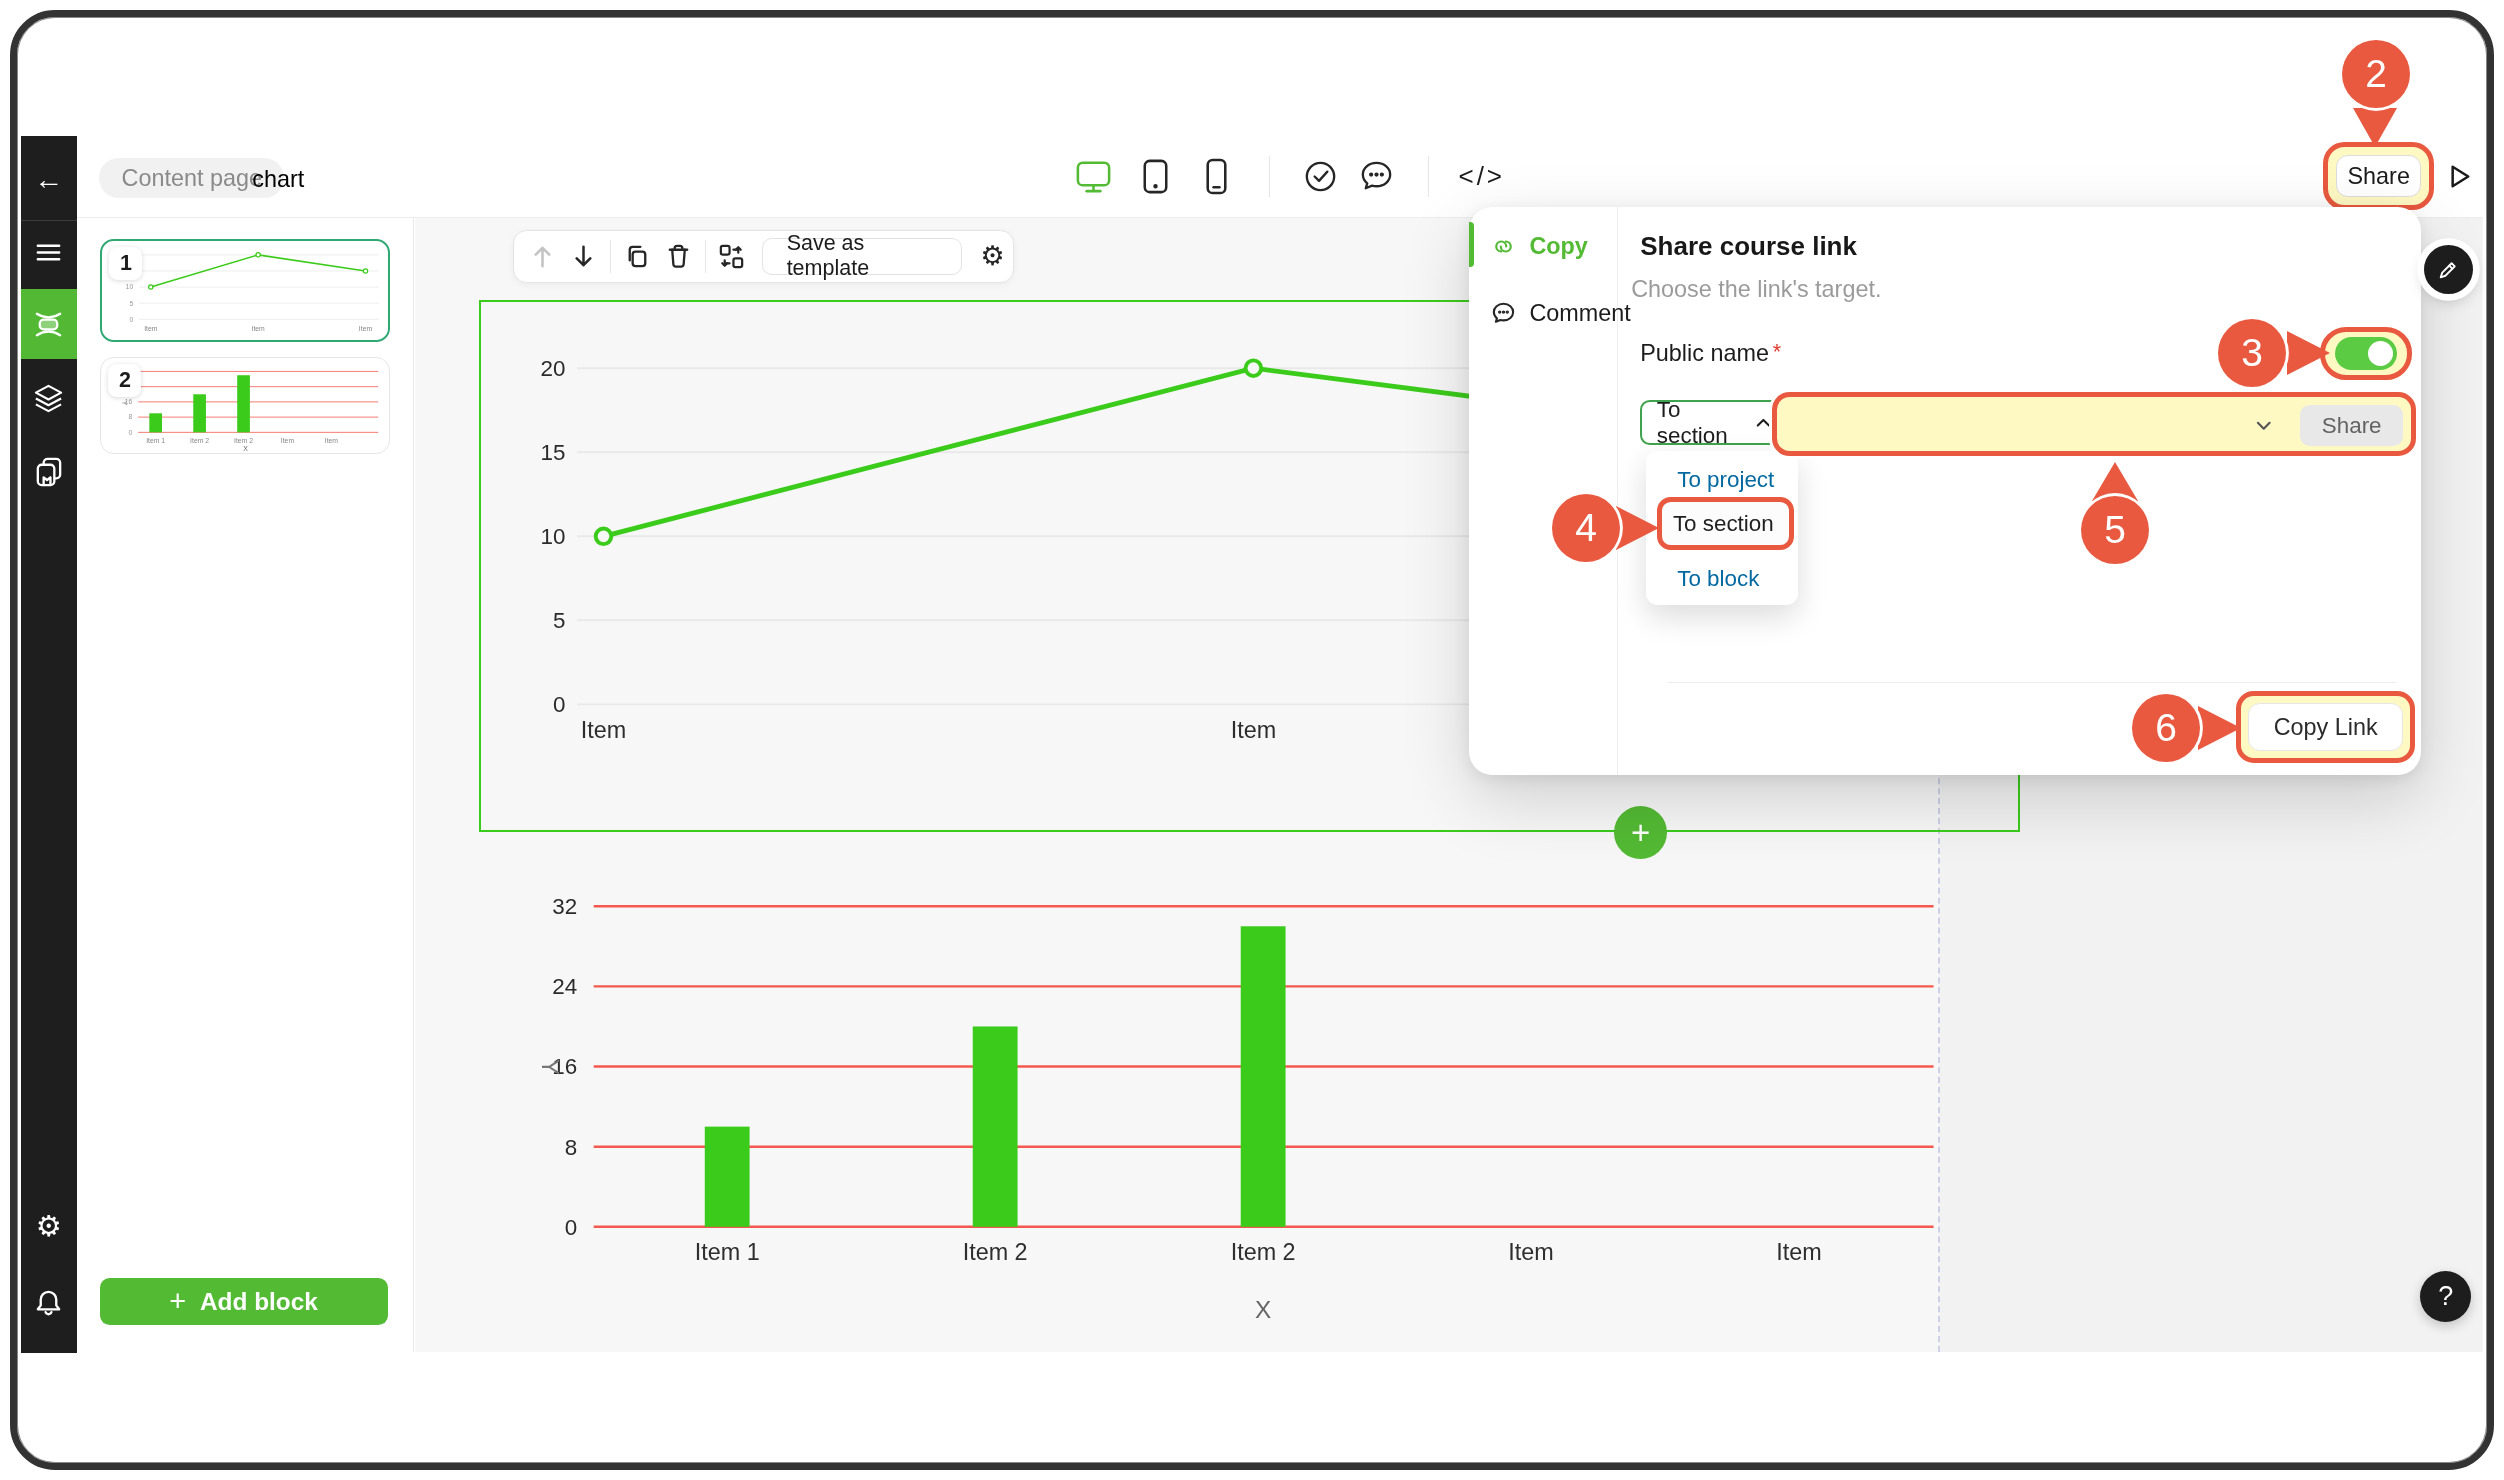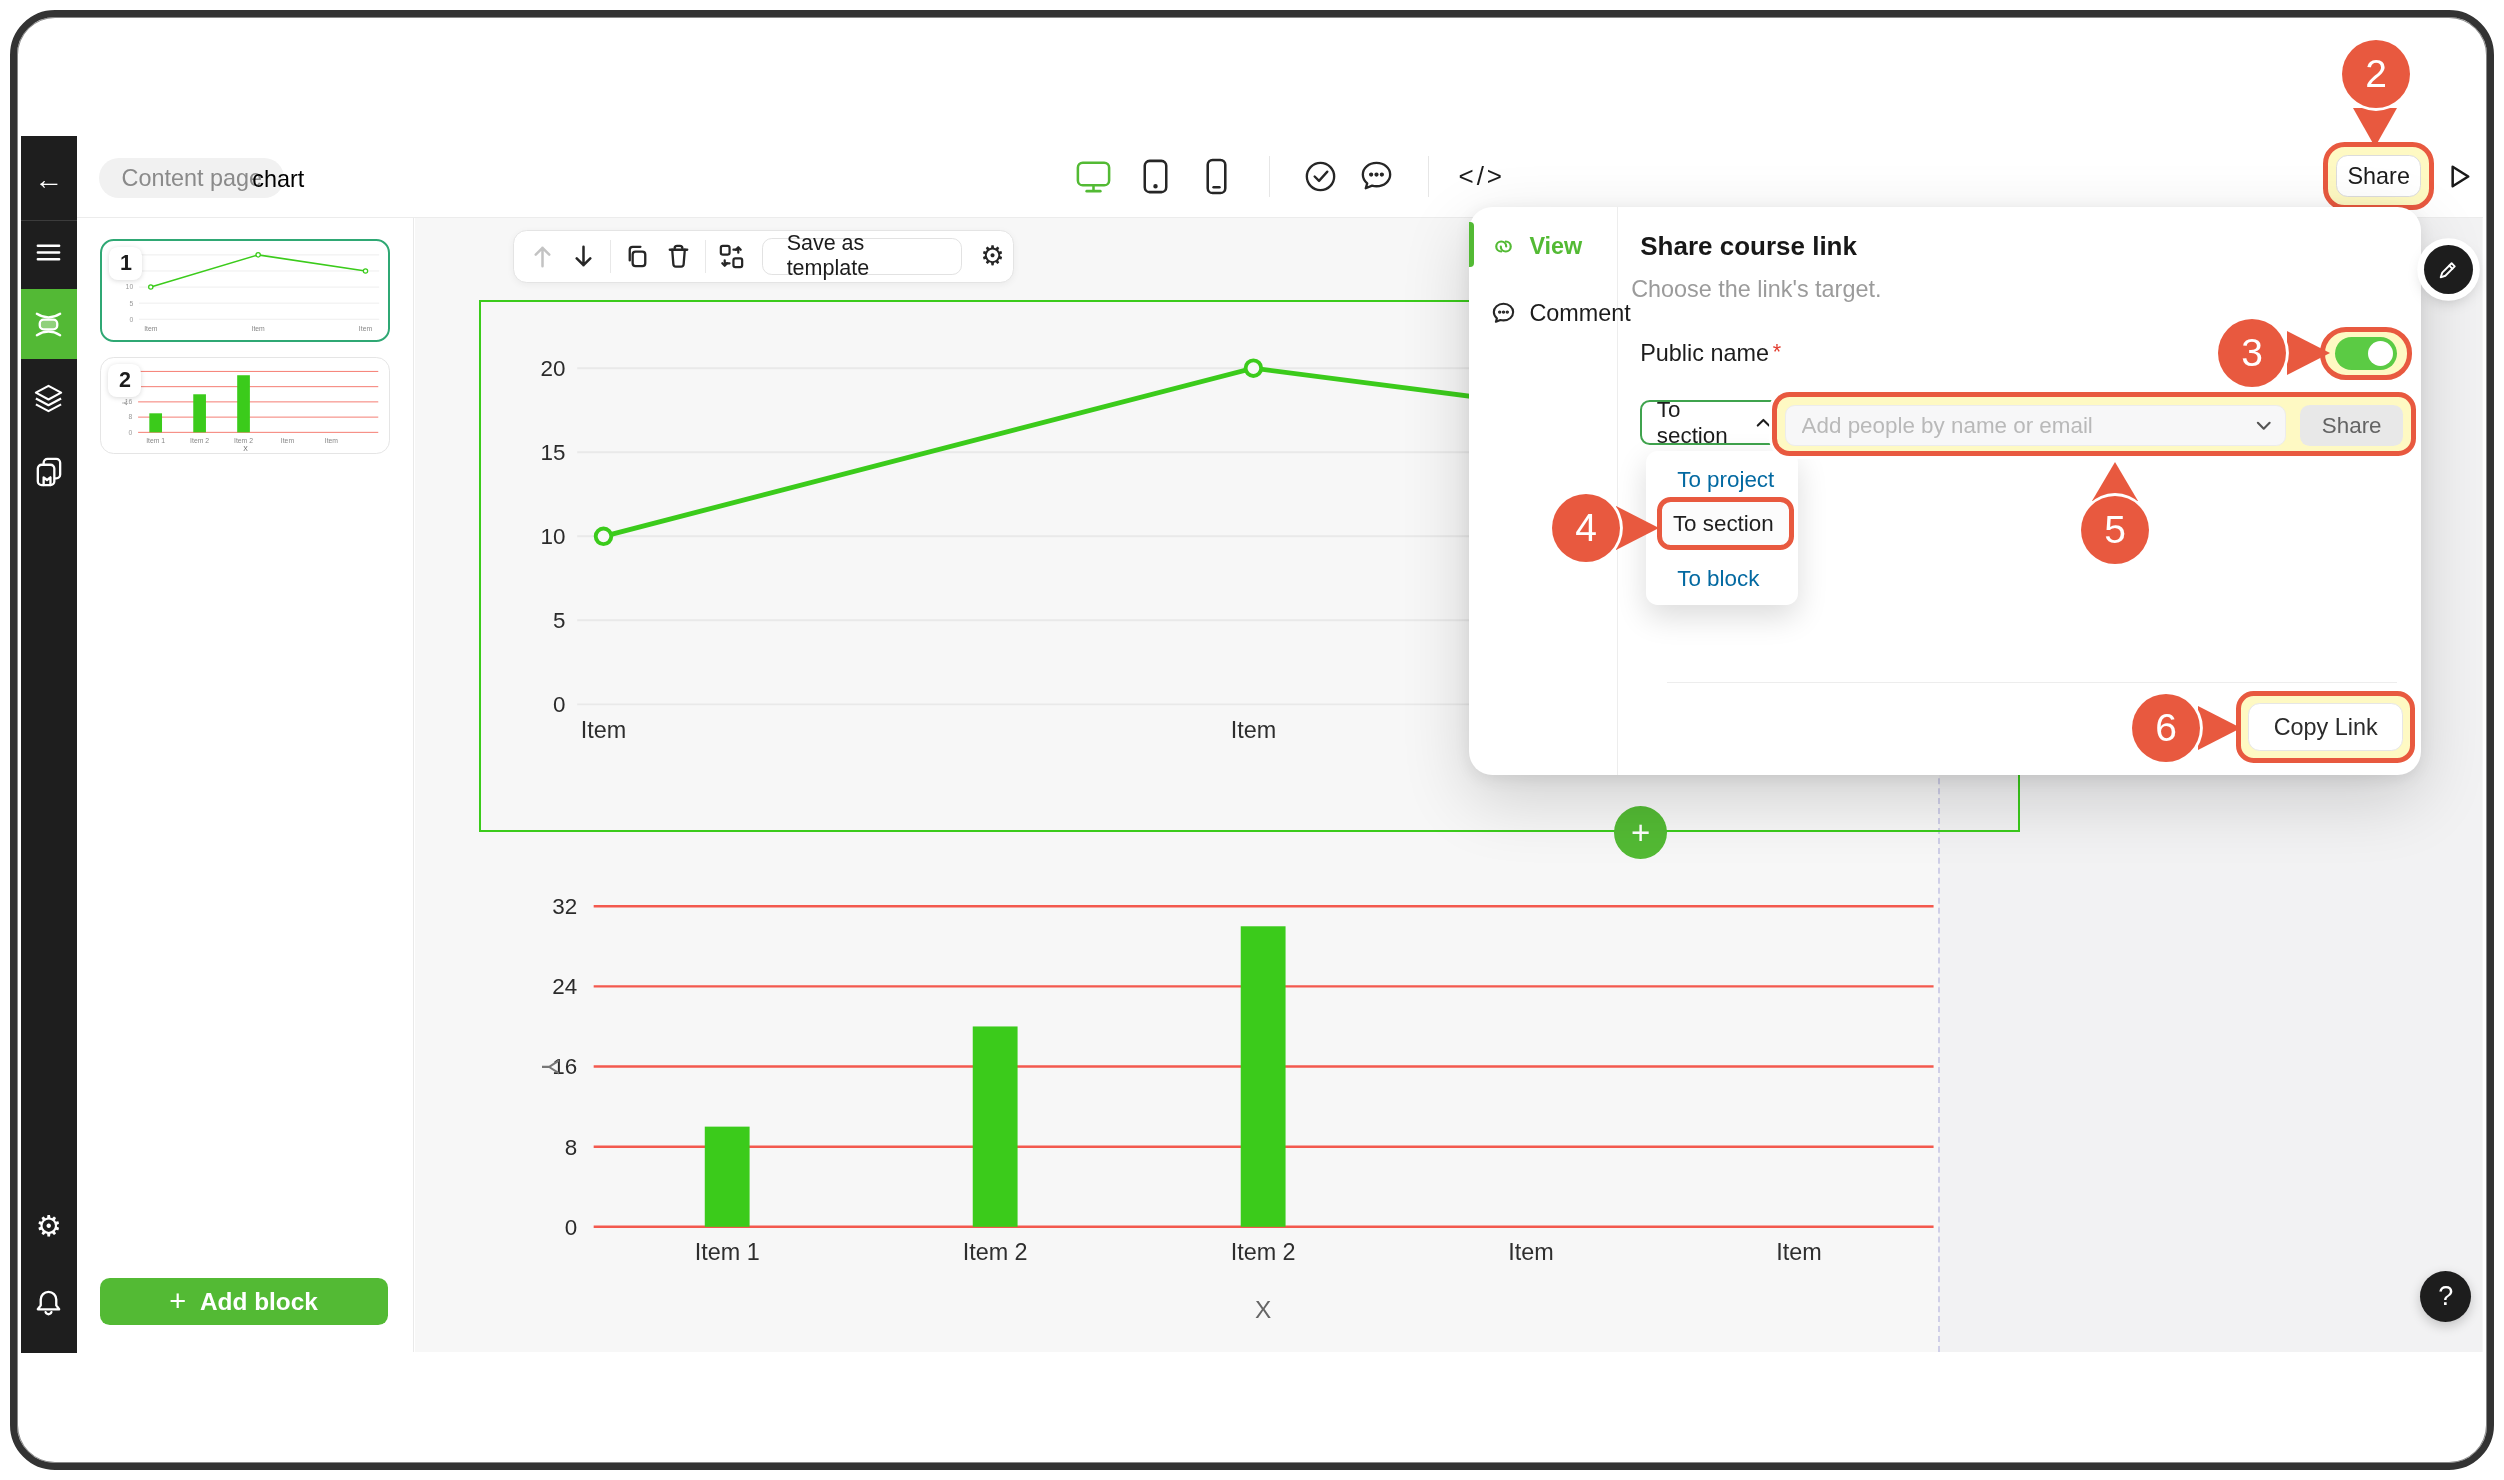--- a/index.html
+++ b/index.html
@@ -385,21 +385,21 @@
   </div>
 
   <div class="abs dialog">
     <div class="tabcol">
       <div class="tab-indicator"></div>
       <div class="dtab view">
         <svg width="29" height="29" viewBox="0 0 32 32" fill="none" stroke="#53BA34" stroke-width="2.4" stroke-linecap="round">
           <path d="M13.5 21.5a5.5 5.5 0 1 1 5.5-5.5"></path>
               <path d="M18.5 10.5a5.5 5.5 0 1 1-5.5 5.5"></path>
         </svg>
-        <span>View</span>
+        <span>Copy</span>
       </div>
       <div class="dtab comment">
         <svg width="29" height="29" viewBox="0 0 42 42" fill="none" stroke="#262626" stroke-width="3" stroke-linecap="round" stroke-linejoin="round">
           <path d="M21 7c8 0 14 5.4 14 12s-6 12-14 12c-1.6 0-3.1-.2-4.5-.6L10 33l1.5-5C9 25.9 7 22.7 7 19 7 12.4 13 7 21 7z"></path>
           <circle cx="15.5" cy="19" r="1" fill="#262626"></circle>
               <circle cx="21" cy="19" r="1" fill="#262626"></circle>
               <circle cx="26.5" cy="19" r="1" fill="#262626"></circle>
         </svg>
         <span>Comment</span>
       </div>
@@ -428,21 +428,20 @@
 
   <div class="ring toggle-ring" style="z-index:21">
     <div class="toggle">
       <div class="knob"></div>
     </div>
   </div>
 
   <div class="ring opt-ring">To section</div>
 
   <div class="ring people-ring" style="z-index:21">
-    <input class="people-input" type="text" placeholder="Add people by name or email" style="">
     <svg class="input-chevron" width="21.5" height="21.5" viewBox="0 0 22 22" fill="none" stroke="#555" stroke-width="2.2" stroke-linecap="round" stroke-linejoin="round">
       <path d="M5 8l6 6 6-6"></path>
     </svg>
     <div class="dlg-share-btn">Share</div>
   </div>
 
   <div class="ring copy-ring">
     <div class="copy-btn">Copy Link</div>
   </div>
 

